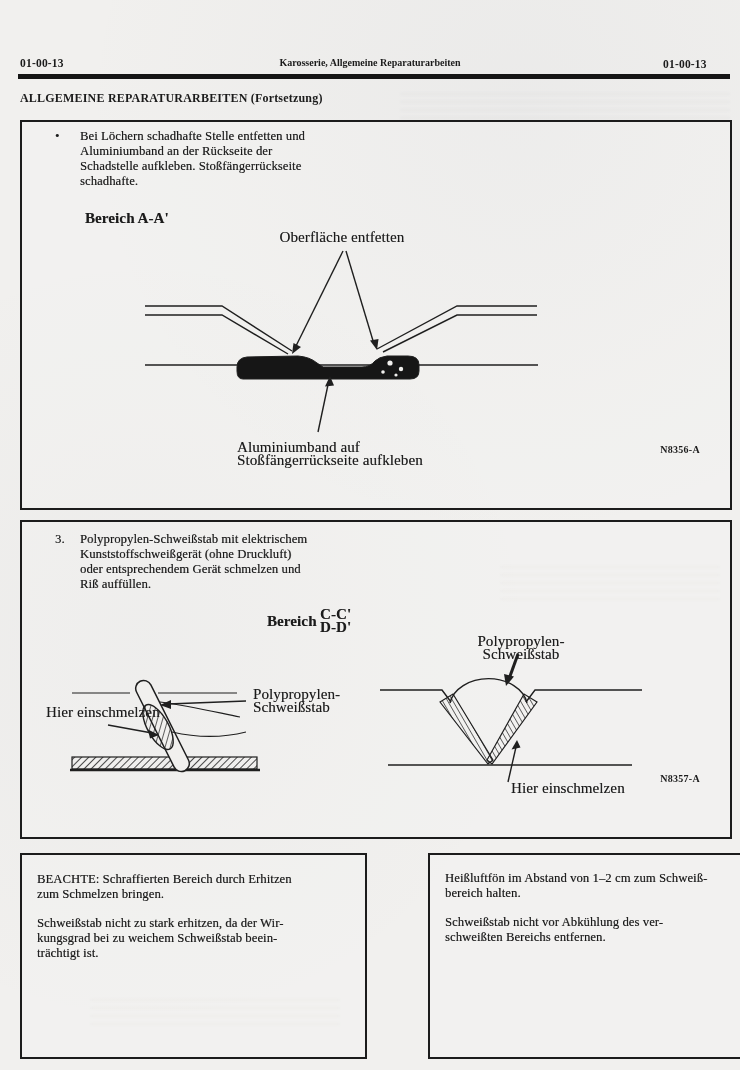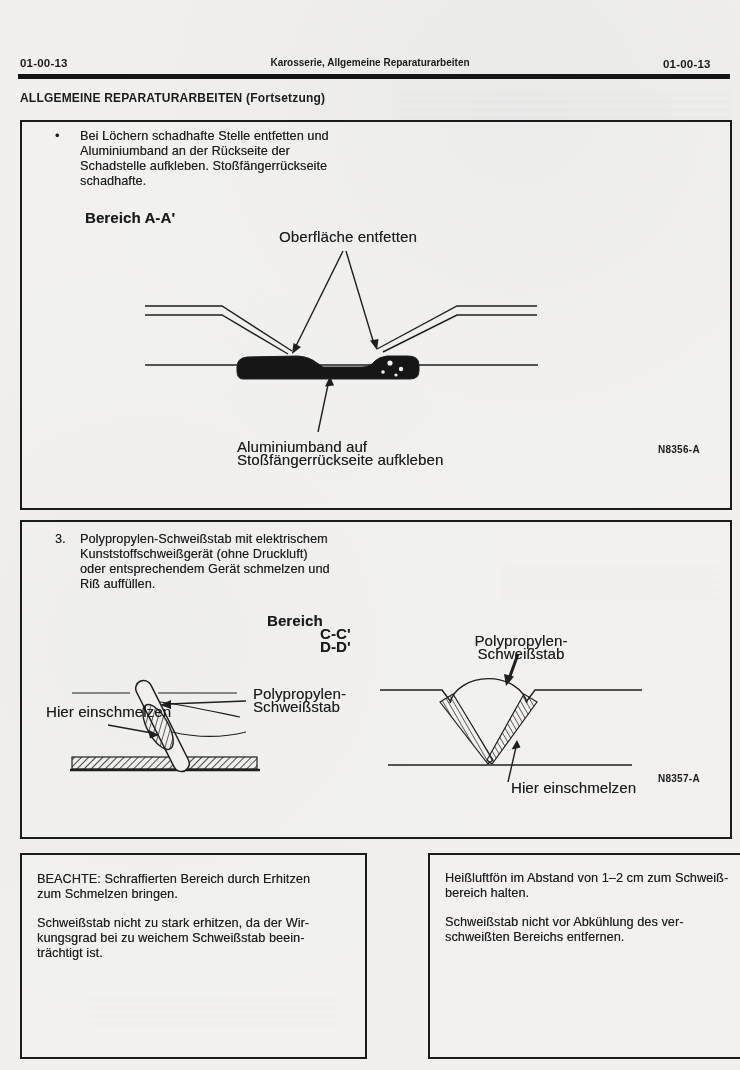--- a/index.html
+++ b/index.html
@@ -4,21 +4,21 @@
 <style>
   html,body{margin:0;padding:0;background:#dddcda;}
   .page{
     position:relative;width:740px;height:1070px;overflow:hidden;
     background:#f1f0ee;
     background-image:radial-gradient(circle at 70% 10%, rgba(120,130,150,.05), transparent 40%),
                      radial-gradient(circle at 20% 60%, rgba(120,130,150,.04), transparent 45%);
     font-family:"Liberation Sans","DejaVu Sans",sans-serif;
     color:#1b1b1b;
   }
-  .abs{position:absolute;}
+  .abs{position:absolute;font-family:Liberation Serif, serif;}
   .hnum{font-weight:bold;font-size:11.5px;letter-spacing:.2px;}
   .htitle{font-weight:bold;font-size:10px;text-align:center;width:100%;}
   .rule{background:#151515;height:5px;}
   .ptitle{font-weight:bold;font-size:12px;letter-spacing:.2px;}
   .box{position:absolute;border:2px solid #1c1c1c;background:rgba(255,255,255,.12);}
   .t{font-size:12.6px;line-height:15px;letter-spacing:.1px;text-shadow:.3px 0 0 rgba(27,27,27,.55);}
   .lab{font-size:15px;line-height:12.5px;letter-spacing:.1px;text-shadow:.25px 0 0 rgba(27,27,27,.5);}
   .bold{font-weight:bold;}
   .figid{font-size:10px;font-weight:bold;letter-spacing:.3px;text-align:right;}
   .center{text-align:center;}
@@ -72,38 +72,38 @@
         <polygon points="152,114 153.5,103 161,107" stroke="none" fill="#1f1f1f"></polygon>
         <line x1="206" y1="11" x2="234" y2="104"></line>
         <polygon points="237,110 230,100.5 238.5,99" stroke="none" fill="#1f1f1f"></polygon>
       </g>
       <g stroke-width="1.4">
         <line x1="178" y1="192" x2="189" y2="140"></line>
         <polygon points="190,136 185,146.5 194,145.5" stroke="none" fill="#1f1f1f"></polygon>
       </g>
     </svg>
 
-    <div class="abs lab center" style="left:236px;top:109px;width:180px;">Oberfläche entfetten</div>
+    <div class="abs lab center" style="left:230px;top:109px;width:180px;">Oberfläche entfetten</div>
     <div class="abs" style="left:215px;top:311px;margin-top:8px;">
       <div class="lab">Aluminiumband auf</div>
       <div class="lab">Stoßfängerrückseite aufkleben</div>
     </div>
     <div class="abs figid" style="left:578px;top:322px;width:100px;">N8356-A</div>
   </div>
 
   <div class="box" style="left:20px;top:520px;width:708px;height:315px;">
     <div class="abs t" style="left:33px;top:10px;">3.</div>
     <div class="abs" style="left:58px;top:10px;">
       <div class="t">Polypropylen-Schweißstab mit elektrischem</div>
       <div class="t">Kunststoffschweißgerät (ohne Druckluft)</div>
       <div class="t">oder entsprechendem Gerät schmelzen und</div>
       <div class="t">Riß auffüllen.</div>
     </div>
     <div class="abs lab bold" style="left:245px;top:93px;">Bereich</div>
-    <div class="abs" style="left:298px;top:106px;">
+    <div class="abs" style="left:298px;top:86px;">
       <div class="lab bold">C-C'</div>
       <div class="lab bold">D-D'</div>
     </div>
 
     <svg style="left:38px;top:143px;" width="310" height="125" viewBox="0 0 310 125">
       <defs>
         <pattern id="hl" patternUnits="userSpaceOnUse" width="5" height="5" patternTransform="rotate(45)">
           <line x1="0" y1="0" x2="0" y2="5" stroke="#1f1f1f" stroke-width="1.4"></line>
         </pattern>
         <pattern id="hg" patternUnits="userSpaceOnUse" width="5" height="5" patternTransform="rotate(45)">

